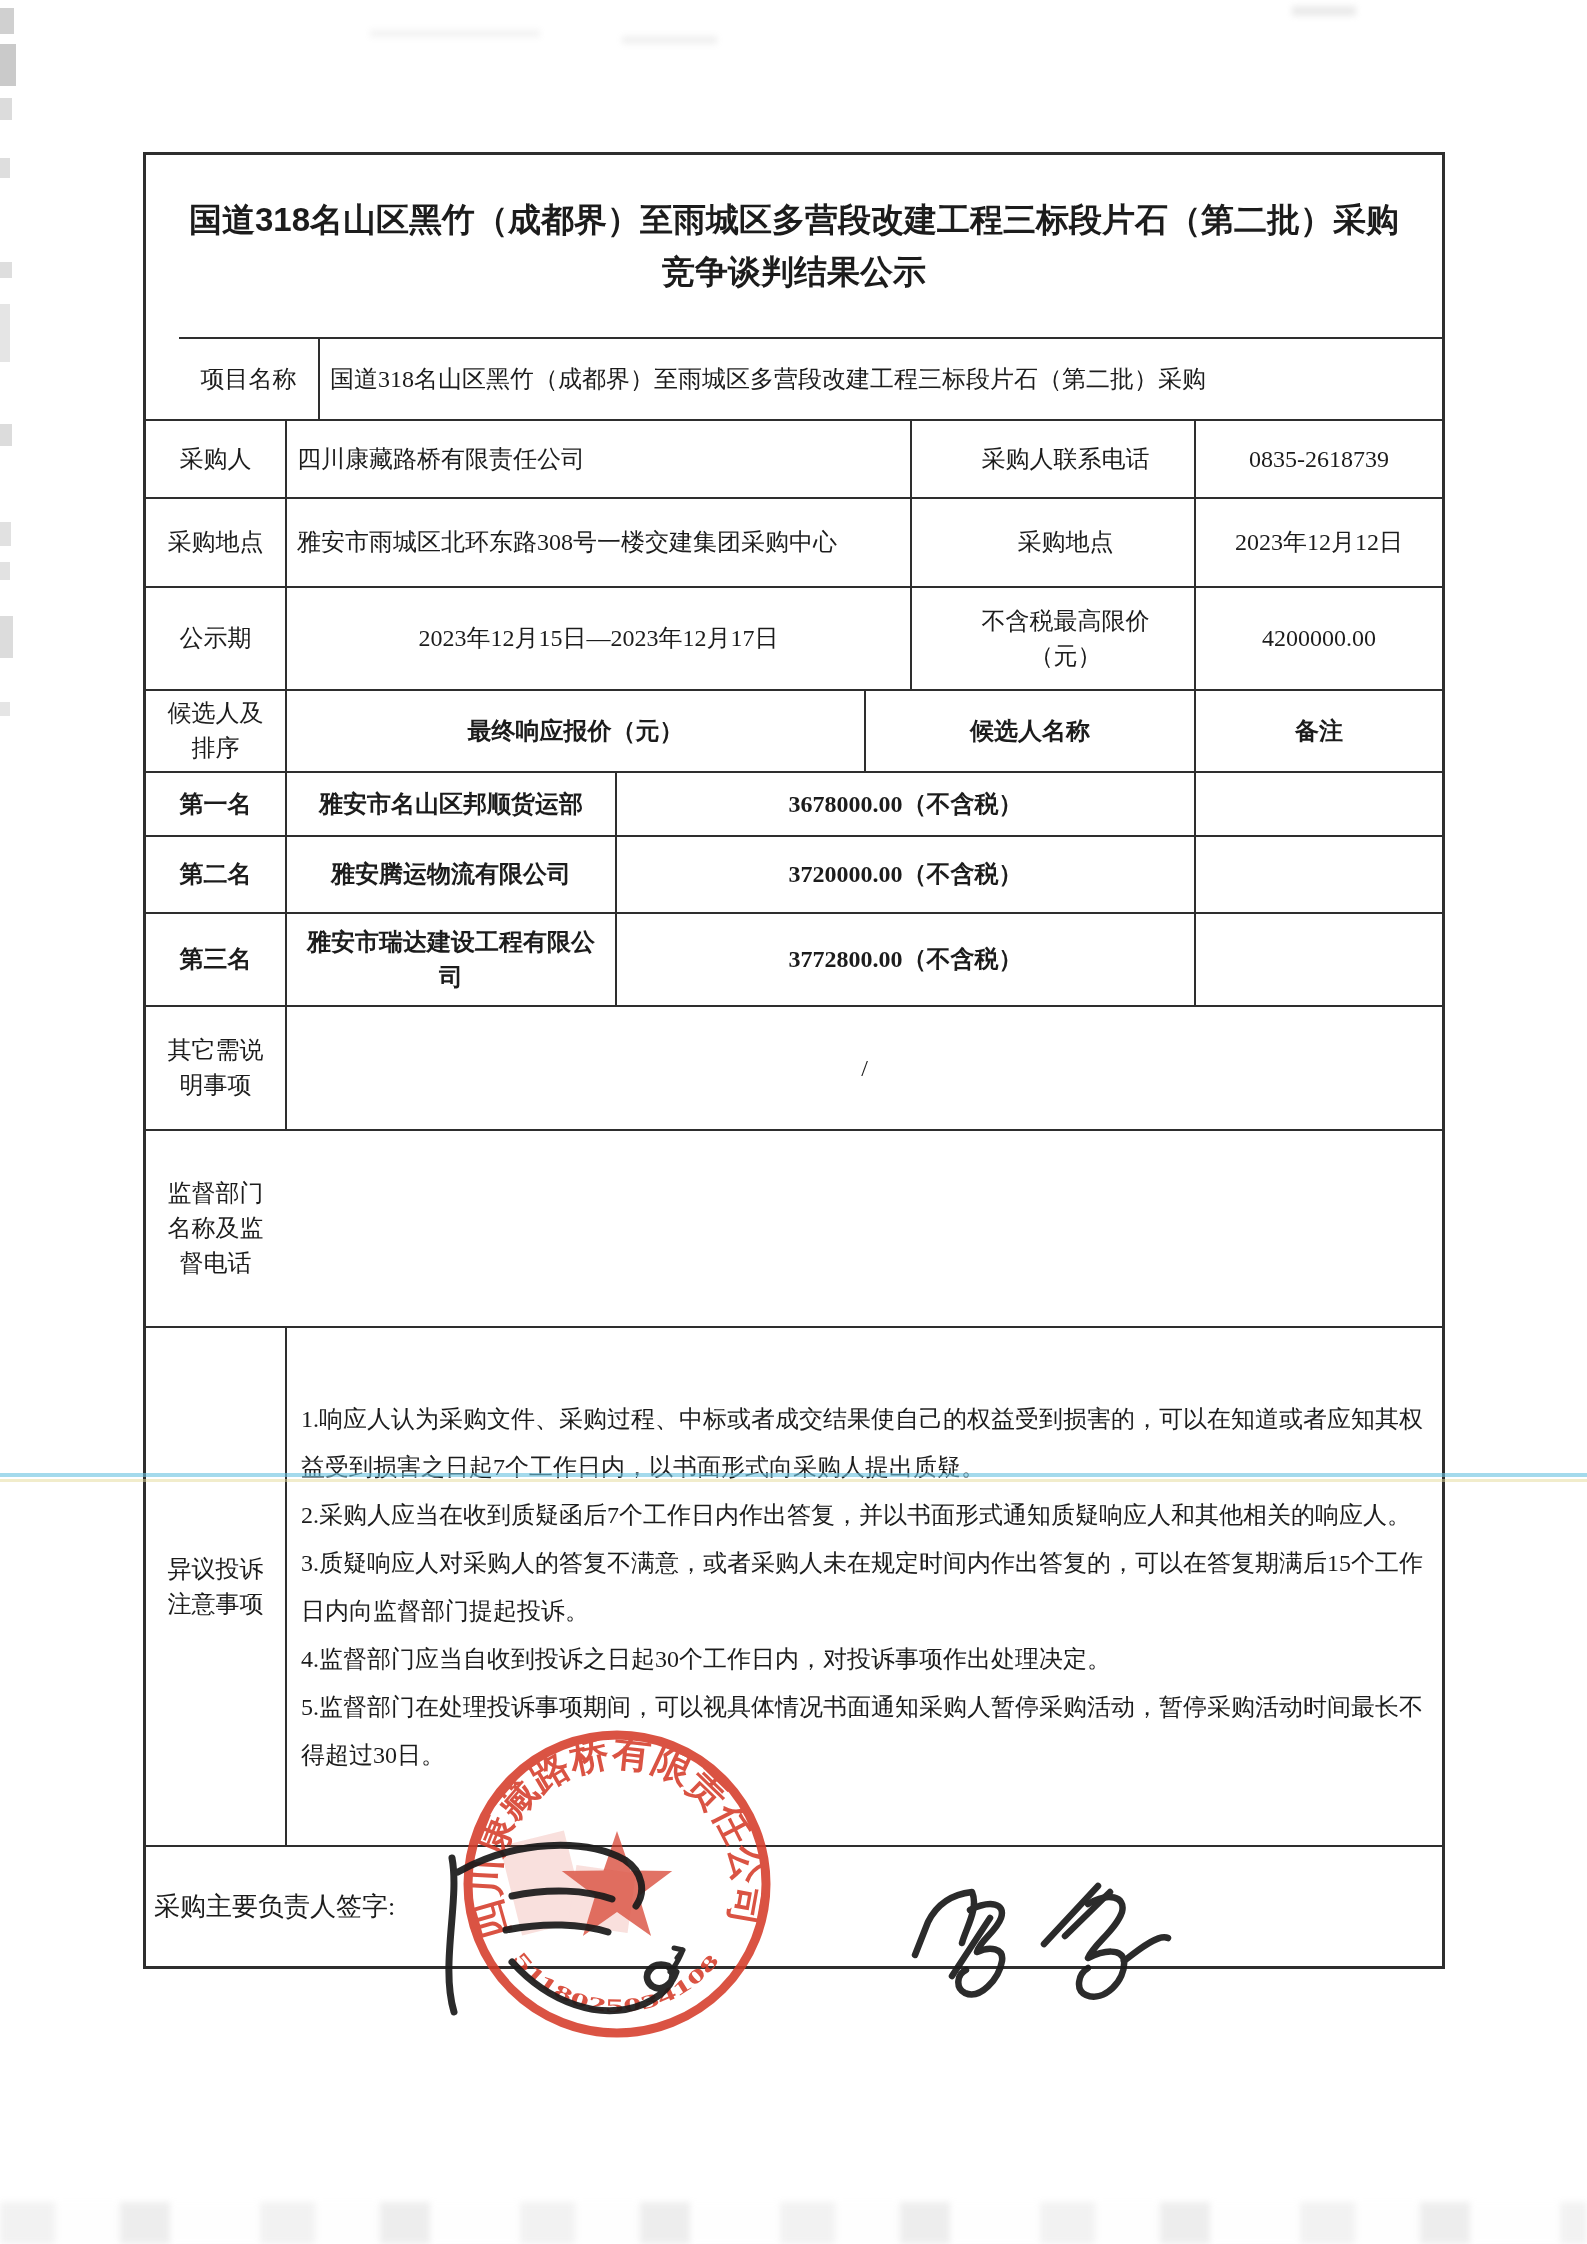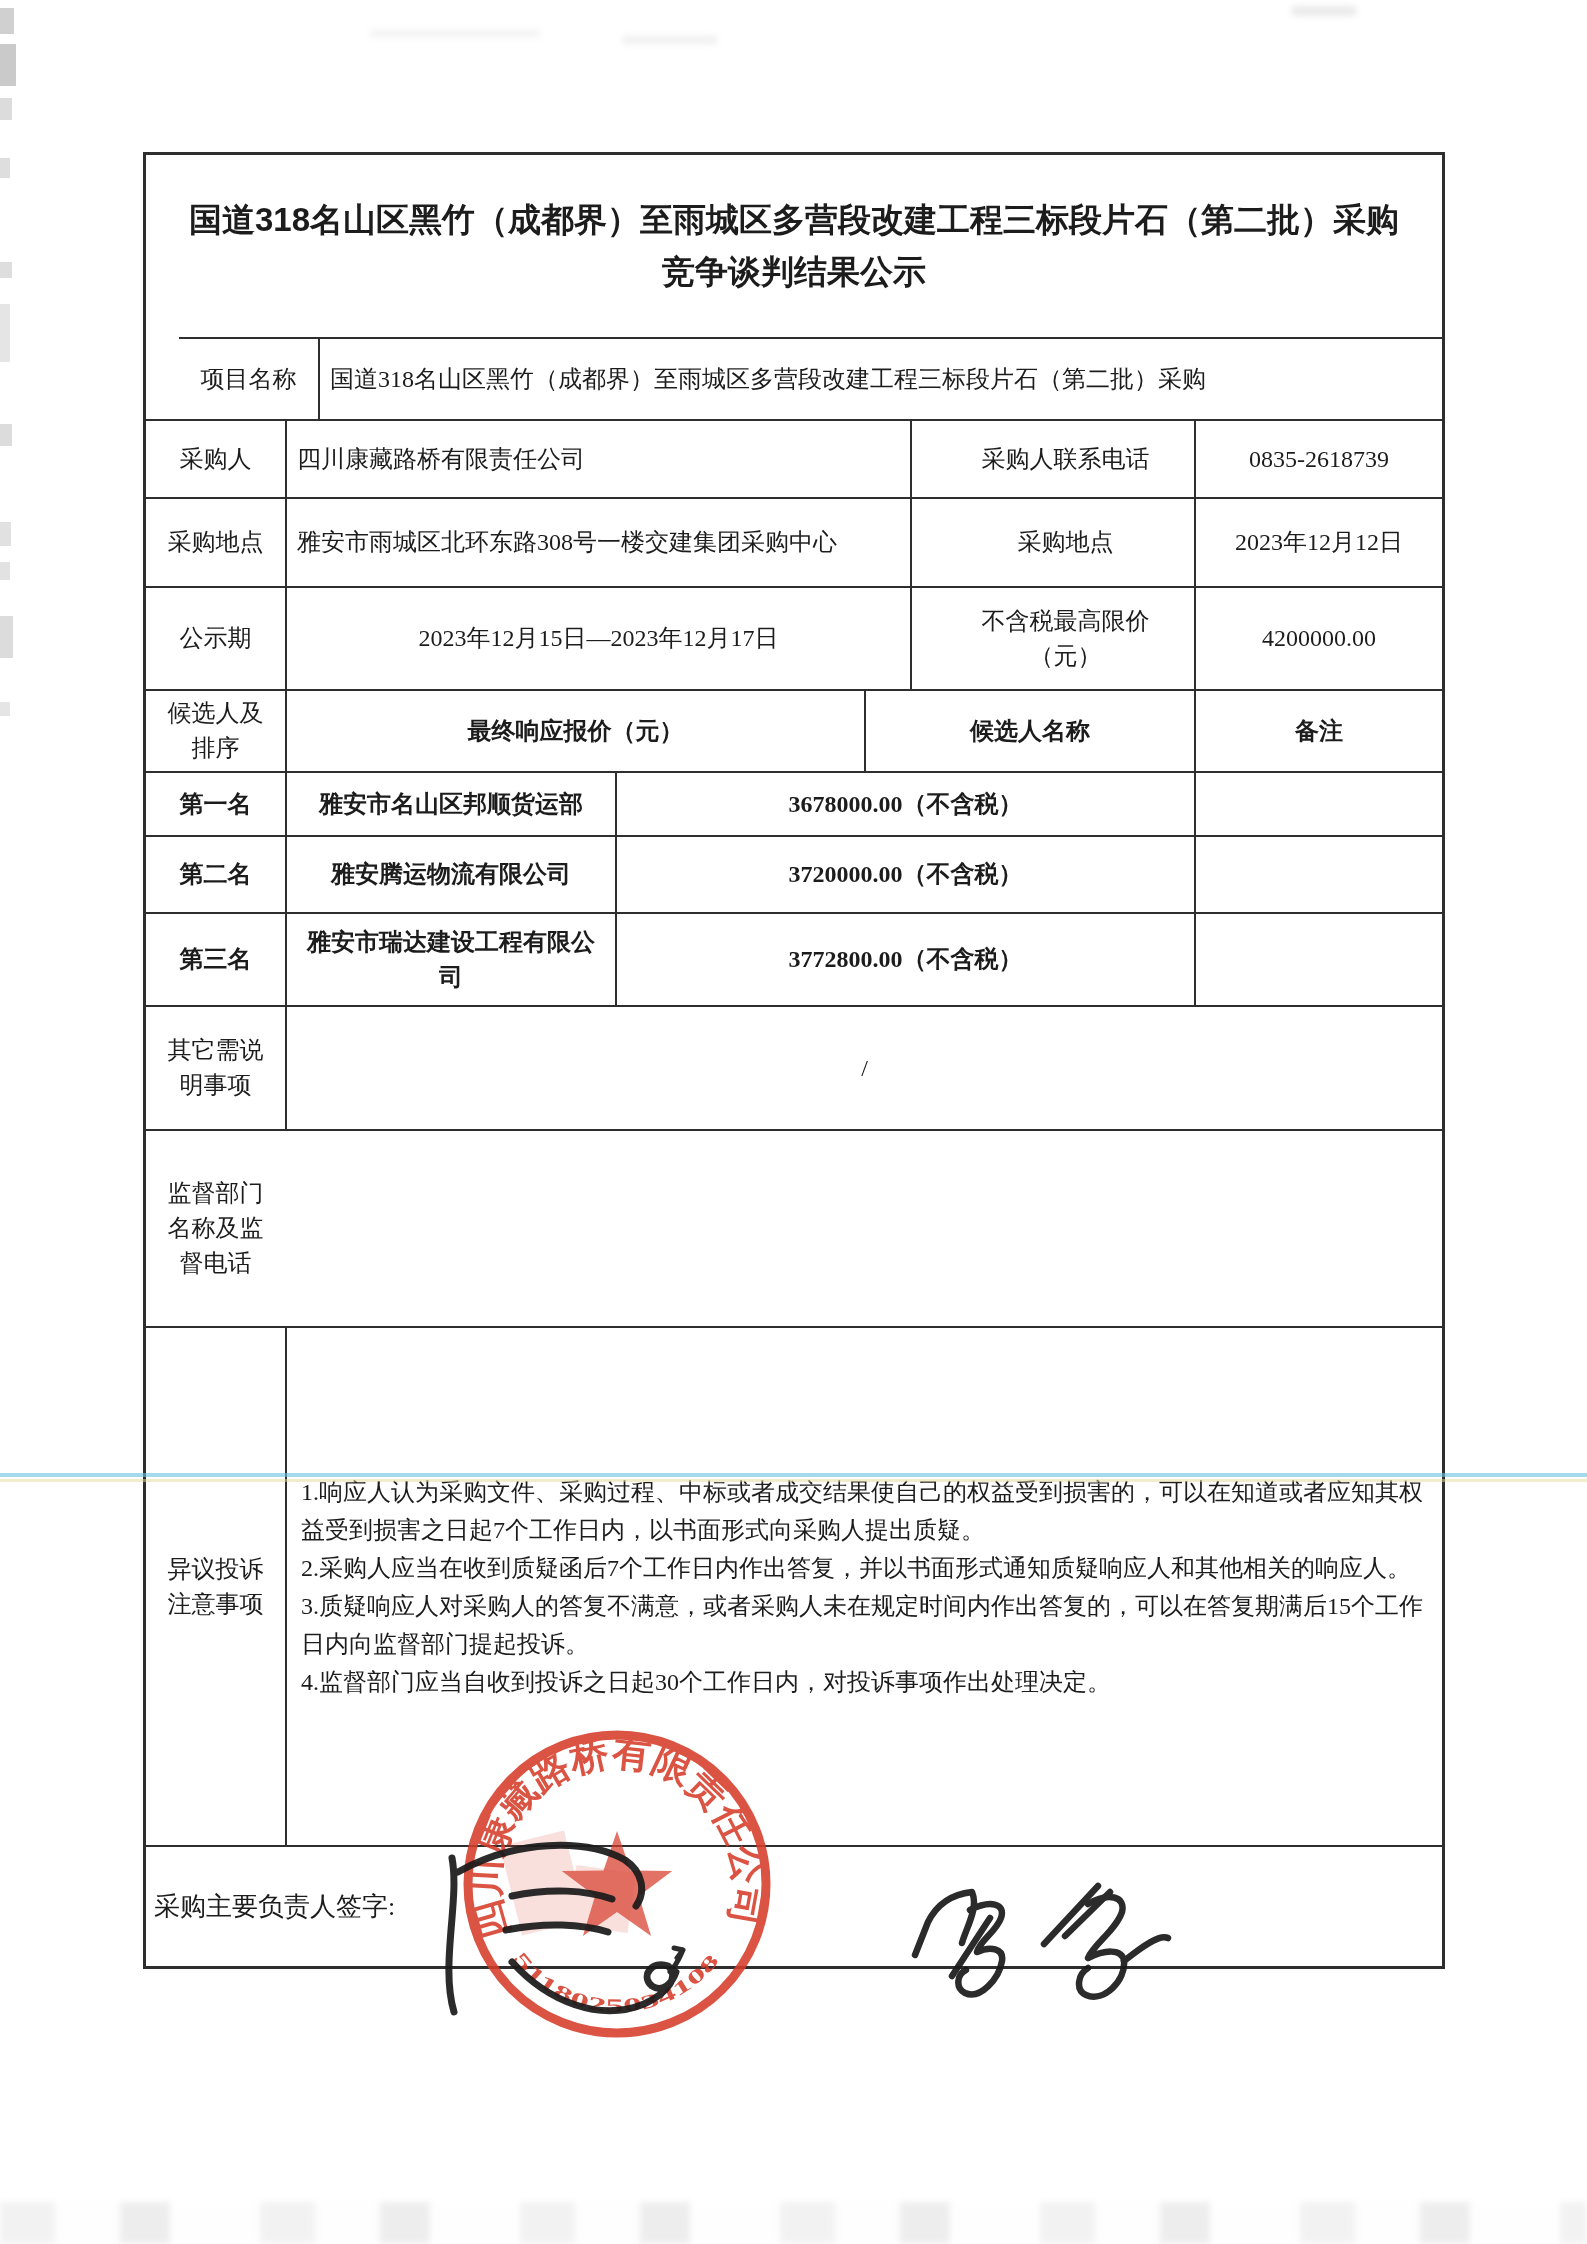--- a/index.html
+++ b/index.html
@@ -55,21 +55,21 @@
   
   .stack{flex-direction:column;padding:0;align-items:stretch;}
   .sub-cell{
     box-sizing:border-box;display:flex;align-items:center;justify-content:center;
     font-size:24px;
   }
   .sub-top{height:100px;}
   .sub-bottom{height:97px;border-top:2px solid #2e2e2e;}
   
   .objection-cell{align-items:center;padding:10px 14px;}
-  .objection-text{width:100%;font-size:24px;line-height:38px;text-align:left;}
+  .objection-text{width:100%;font-size:24px;line-height:48px;text-align:left;}
   .objection-text div{margin:0;}
   
   .sign-cell{border-left:none;justify-content:flex-start;text-align:left;
     font-size:26px;padding-left:8px;width:1296px;}
   
   .streak{position:absolute;left:0;width:1587px;pointer-events:none;}
   .streak-cyan{top:1473px;height:4px;background:rgba(108,196,224,0.62);}
   .streak-yellow{top:1479px;height:3px;background:rgba(228,218,152,0.5);}
   .edge-mark{position:absolute;left:0;background:#8a8a8a;pointer-events:none;}
   .smudge{position:absolute;background:#9a9a9a;filter:blur(3px);pointer-events:none;}
@@ -175,20 +175,21 @@
     </div>
 
     <div class="row h-objection">
       <div class="cell w-label">异议投诉注意事项</div>
       <div class="cell w-wide objection-cell">
         <div class="objection-text">
           <div>1.响应人认为采购文件、采购过程、中标或者成交结果使自己的权益受到损害的，可以在知道或者应知其权益受到损害之日起7个工作日内，以书面形式向采购人提出质疑。</div>
           <div>2.采购人应当在收到质疑函后7个工作日内作出答复，并以书面形式通知质疑响应人和其他相关的响应人。</div>
           <div>3.质疑响应人对采购人的答复不满意，或者采购人未在规定时间内作出答复的，可以在答复期满后15个工作日内向监督部门提起投诉。</div>
           <div>4.监督部门应当自收到投诉之日起30个工作日内，对投诉事项作出处理决定。</div>
+          <div>5.监督部门在处理投诉事项期间，可以视具体情况书面通知采购人暂停采购活动，暂停采购活动时间最长不得超过30日。</div>
         </div>
       </div>
     </div>
 
     <div class="row h-sign">
       <div class="cell sign-cell">采购主要负责人签字:</div>
     </div>
 
   </div>
 

